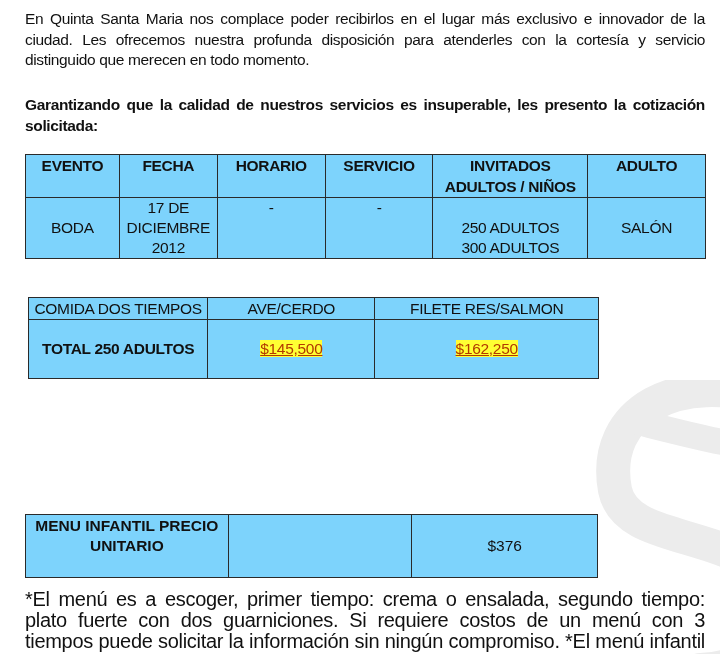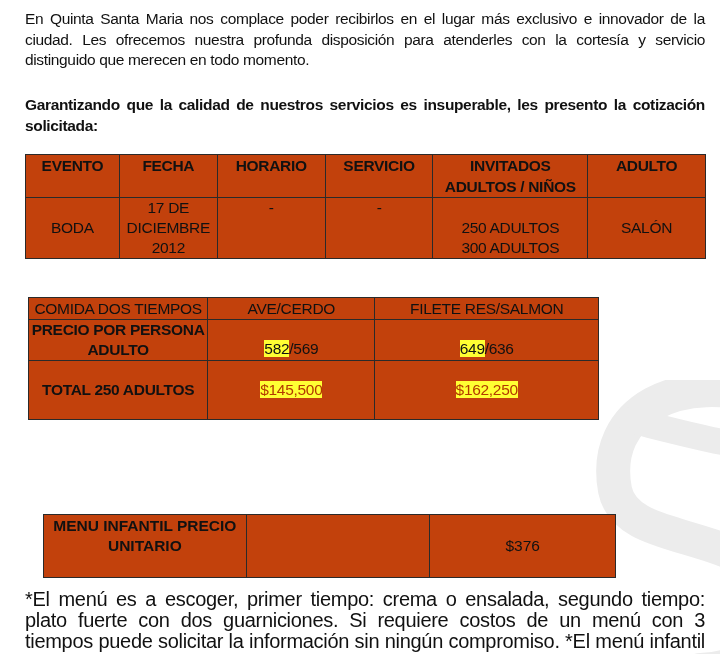--- a/index.html
+++ b/index.html
@@ -13,40 +13,40 @@
     position: absolute; left: 560px; top: 380px; width: 260px; height: 300px;
     pointer-events: none; z-index: 0;
   }
   .para {
     position: absolute; left: 25px; width: 680px; margin: 0;
     line-height: 20.5px; letter-spacing: -0.35px; text-align: justify; z-index: 1;
   }
   .p1 { top: 9px; }
   .p2 { top: 95px; font-weight: bold; }
   .note { top: 589px; line-height: 21px; font-size: 20px; letter-spacing: -0.3px; }
-  table { border-collapse: collapse; position: absolute; z-index: 1; background: #c2410c; }
+  table { border-collapse: collapse; position: absolute; z-index: 1; background: #7dd3fc; }
   td, th { border: 1.5px solid #2a2a2a; text-align: center; vertical-align: middle; padding: 0; }
   .bold { font-weight: bold; }
   
   .t1 { left: 25px; top: 154px; width: 681px; }
   .t1 th { font-weight: bold; vertical-align: top; height: 40px; line-height: 21px; letter-spacing: -0.3px; }
   .t1 td { height: 59px; line-height: 20px; letter-spacing: -0.3px; }
   .t1 td.top { vertical-align: top; }
   .t1 td.bottom { vertical-align: bottom; }
   
   .t2 { left: 28px; top: 297px; width: 571px; }
   .t2 td { letter-spacing: -0.3px; }
   .t2 tr.h td { height: 21px; }
   .t2 tr.r1 td { height: 38px; line-height: 20px; }
   .t2 tr.r1 td.v { vertical-align: bottom; padding-bottom: 1px; }
   .t2 tr.r2 td, .t2 tr.r3 td { height: 58px; }
   .hl { background: #ffff33; }
-  .hl-red { background: #ffff33; color: #b23a00; }
+  .hl-red { background: #ffff33; color: #b23a00; text-decoration: underline; }
   
-  .t3 { left: 43px; top: 514px; width: 573px; }
+  .t3 { left: 25px; top: 514px; width: 573px; }
   .t3 td { height: 61px; }
   .t3 td.lbl { vertical-align: top; line-height: 20px; padding-top: 1px; }
 </style>
 </head>
 <body>
 
 <svg class="watermark" viewBox="0 0 260 300">
   <path d="M210 20 C120 -10 40 30 55 110 C65 160 150 150 200 190 C250 230 200 290 140 290" fill="none" stroke="#ececec" stroke-width="34" stroke-linecap="round"></path>
   <path d="M70 40 C150 60 220 80 240 60" fill="none" stroke="#ececec" stroke-width="26" stroke-linecap="round"></path>
 </svg>
@@ -98,28 +98,20 @@
       <col style="width:178px">
       <col style="width:166px">
       <col style="width:222px">
     </colgroup>
   <tbody>
       <tr class="h">
     <td>COMIDA DOS TIEMPOS</td>
     <td>AVE/CERDO</td>
     <td>FILETE RES/SALMON</td>
   </tr>
-  <tr class="r1">
-    <td class="bold">
-      <span>PRECIO POR PERSONA</span><br>
-      <span>ADULTO</span>
-    </td>
-    <td class="v"><span class="hl">582</span><span>/569</span></td>
-    <td class="v"><span class="hl">649</span><span>/636</span></td>
-  </tr>
   <tr class="r2">
     <td class="bold">TOTAL 250 ADULTOS</td>
     <td><span class="hl-red">$145,500</span></td>
     <td><span class="hl-red">$162,250</span></td>
   </tr>
 </tbody>
   </table>
 
 <table class="t3">
   <colgroup>

